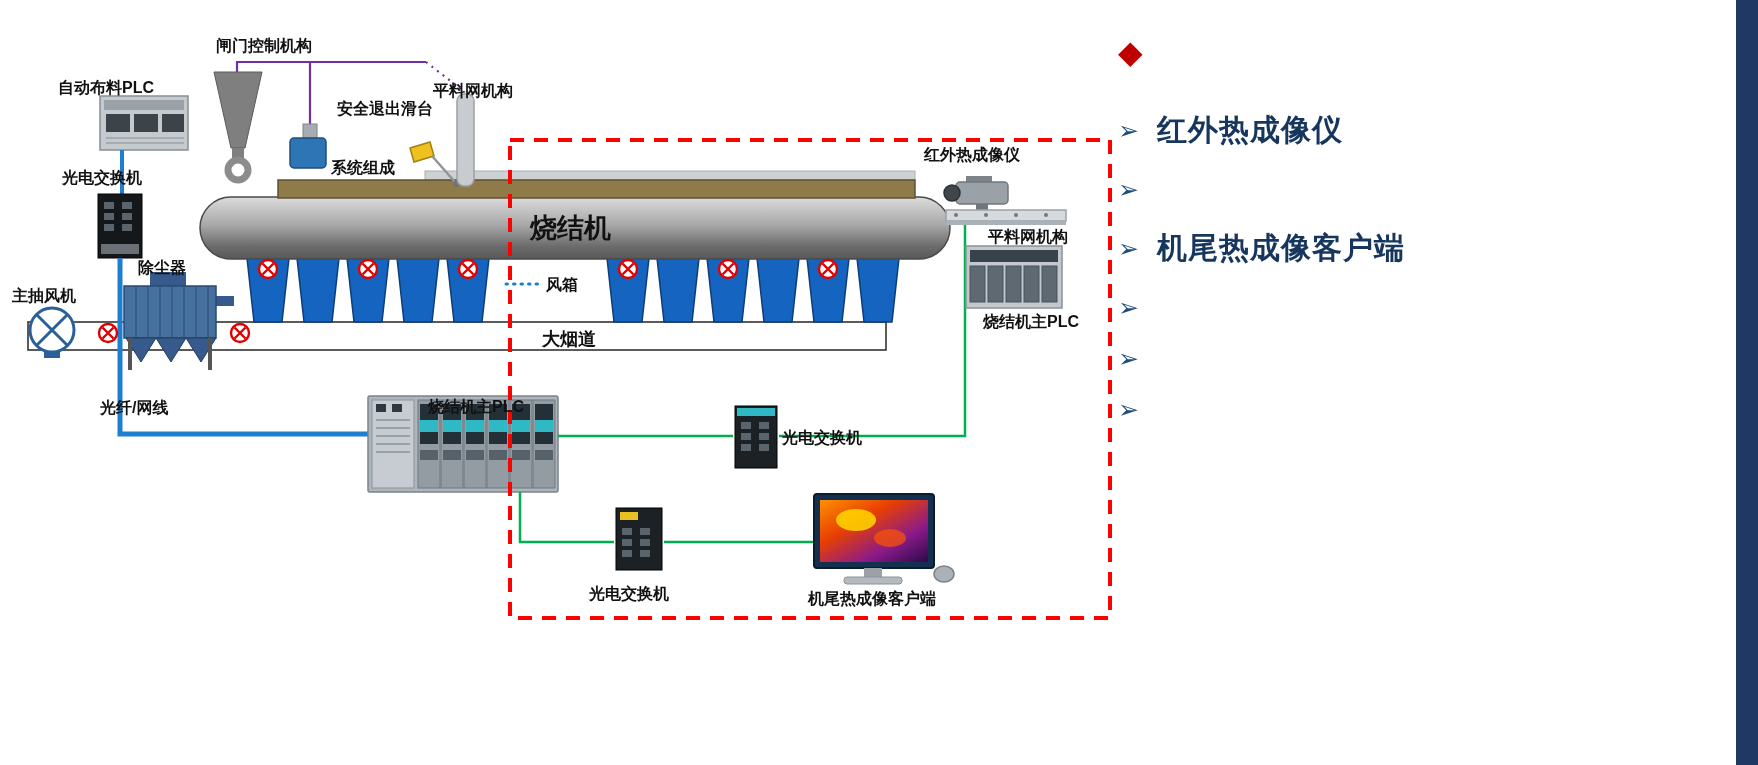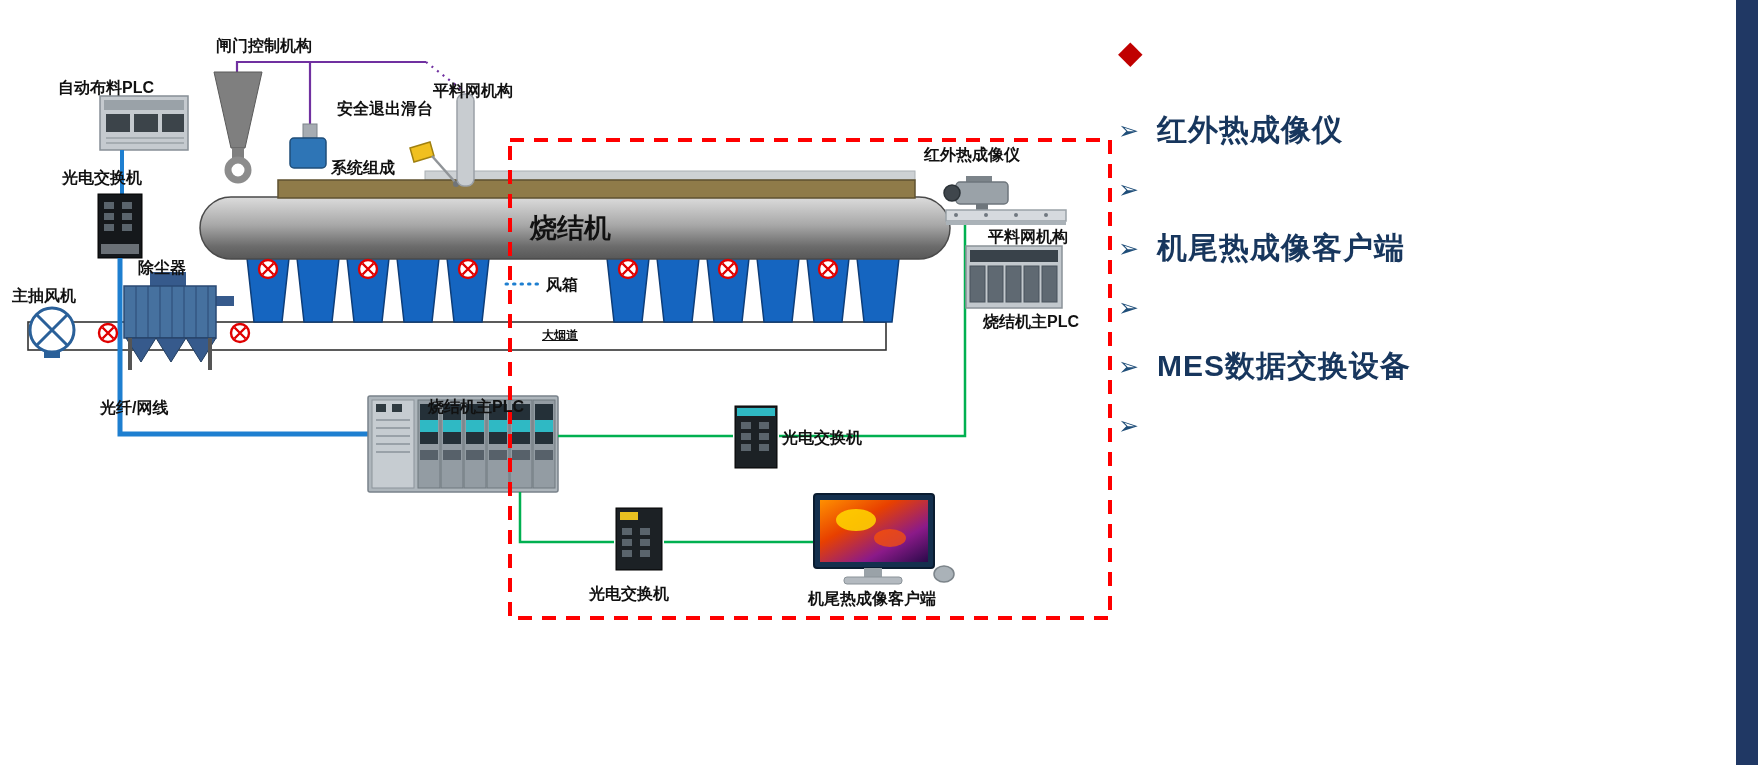--- a/index.html
+++ b/index.html
@@ -12,21 +12,21 @@
   .line-blue-thin{stroke:var(--blue-line,#1e7fd0);stroke-width:4;fill:none;}
   .line-green{stroke:var(--green-line,#00b050);stroke-width:2.5;fill:none;}
   .line-purple{stroke:var(--purple-line,#7030a0);stroke-width:2.2;fill:none;}
   .dot-purple{stroke:var(--purple-line,#7030a0);stroke-width:2.2;fill:none;stroke-dasharray:2 5;}
   .dot-blue{stroke:var(--blue-line,#1e7fd0);stroke-width:3;fill:none;stroke-dasharray:1.5 6;stroke-linecap:round;}
   .dashed-red{stroke:var(--red-dashed,#ff0000);stroke-width:4;fill:none;stroke-dasharray:14 10;}
 
   
   .lbl{position:absolute;font-weight:bold;font-size:16px;color:#111;white-space:nowrap;z-index:5;}
   .lbl-big{font-size:27px;}
-  .lbl-flue{font-size:12px;text-decoration:underline;}
+  .lbl-flue{font-size:18px;}
 
   
   .rp{position:absolute;left:1118px;top:36px;width:590px;z-index:6;}
   .rp-title{display:flex;align-items:center;gap:16px;margin-bottom:42px;}
   .rp-diamond{color:var(--title-red,#c00000);font-size:32px;line-height:1;}
   .rp-title-text{color:var(--title-red,#c00000);font-size:38px;font-weight:bold;letter-spacing:3px;}
   .rp-item{display:flex;align-items:center;gap:18px;margin-bottom:26px;}
   .rp-bullet{color:#1f4e79;font-size:25px;font-weight:bold;line-height:1;}
   .rp-text{color:var(--panel-text,#17365d);font-size:30px;font-weight:bold;letter-spacing:1px;}
 
@@ -303,21 +303,20 @@
     </div>
     <div class="rp-item">
       <span class="rp-bullet">➢</span>
       <span class="rp-text">机尾热成像客户端</span>
     </div>
     <div class="rp-item">
       <span class="rp-bullet">➢</span>
     </div>
     <div class="rp-item">
       <span class="rp-bullet">➢</span>
-      <span class="rp-text">MES数据交换设备</span>
     </div>
     <div class="rp-item">
       <span class="rp-bullet">➢</span>
     </div>
   </div>
 
   <div class="accent-bar"></div>
 </div>
 
 </body></html>

